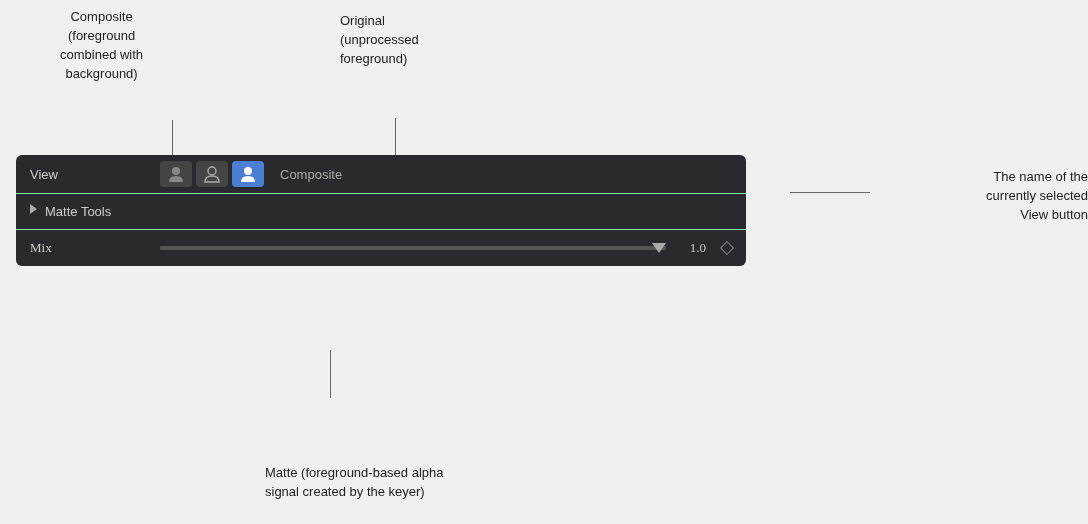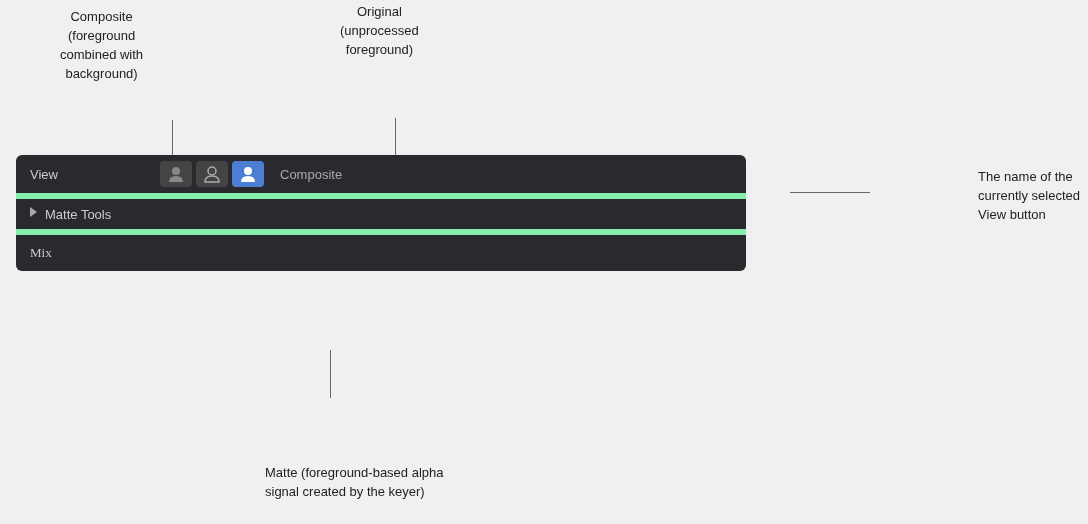--- a/index.html
+++ b/index.html
@@ -30,21 +30,21 @@
       background: #2a2a2e;
       border-radius: 6px;
       padding: 0;
       overflow: hidden;
     }
 
     .panel-row {
       display: flex;
       align-items: center;
       padding: 6px 14px;
-      border-bottom: 6px solid #86efac;
+      border-bottom: 1px solid #86efac;
       min-height: 36px;
     }
 
     .panel-row:last-child {
       border-bottom: none;
       font-family: Liberation Serif, serif;
     }
 
     .row-label {
       color: #ccc;
@@ -221,25 +221,25 @@
       pointer-events: none;
     }
   </style>
 </head>
 <body>
 
 <div class="annotation callout-top-left" style="top:8px; left:60px; text-align:center;">
   <span>Composite<br>(foreground<br>combined with<br>background)</span>
 </div>
 
-<div class="annotation callout-top-center" style="top:3px; left:340px; text-align:center;">
+<div class="annotation callout-top-center" style="top:12px; left:340px; text-align:left;">
   <span>Original<br>(unprocessed<br>foreground)</span>
 </div>
 
-<div class="annotation callout-right" style="top:168px; right:8px; text-align:left; max-width:210px;">
+<div class="annotation callout-right" style="top:168px; right:0; text-align:right; max-width:210px;">
   <span>The name of the<br>currently selected<br>View button</span>
 </div>
 
 <div class="annotation callout-bottom" style="bottom:22px; left:265px; text-align:left;">
   <span>Matte (foreground-based alpha<br>signal created by the keyer)</span>
 </div>
 
 <div class="connector" style="width:1px; height:57px; left:172px; top:120px; background:#666;"></div>
 
 <div class="connector" style="width:1px; height:50px; left:395px; top:118px; background:#666;"></div>
@@ -285,15 +285,25 @@
     <div class="expandable-label">
       <div class="triangle"></div>
       <span>Matte Tools</span>
     </div>
   </div>
 
 
 
   <div class="panel-row">
     <div class="row-label">Mix</div>
+    <div class="row-content">
+      <div class="slider-container">
+        <div class="slider-track">
+          <div class="slider-fill"></div>
+          <div class="slider-thumb"></div>
+        </div>
+        <span class="mix-value">1.0</span>
+        <div class="keyframe-diamond"></div>
+      </div>
+    </div>
   </div>
 
 </div>
 
 </body></html>

